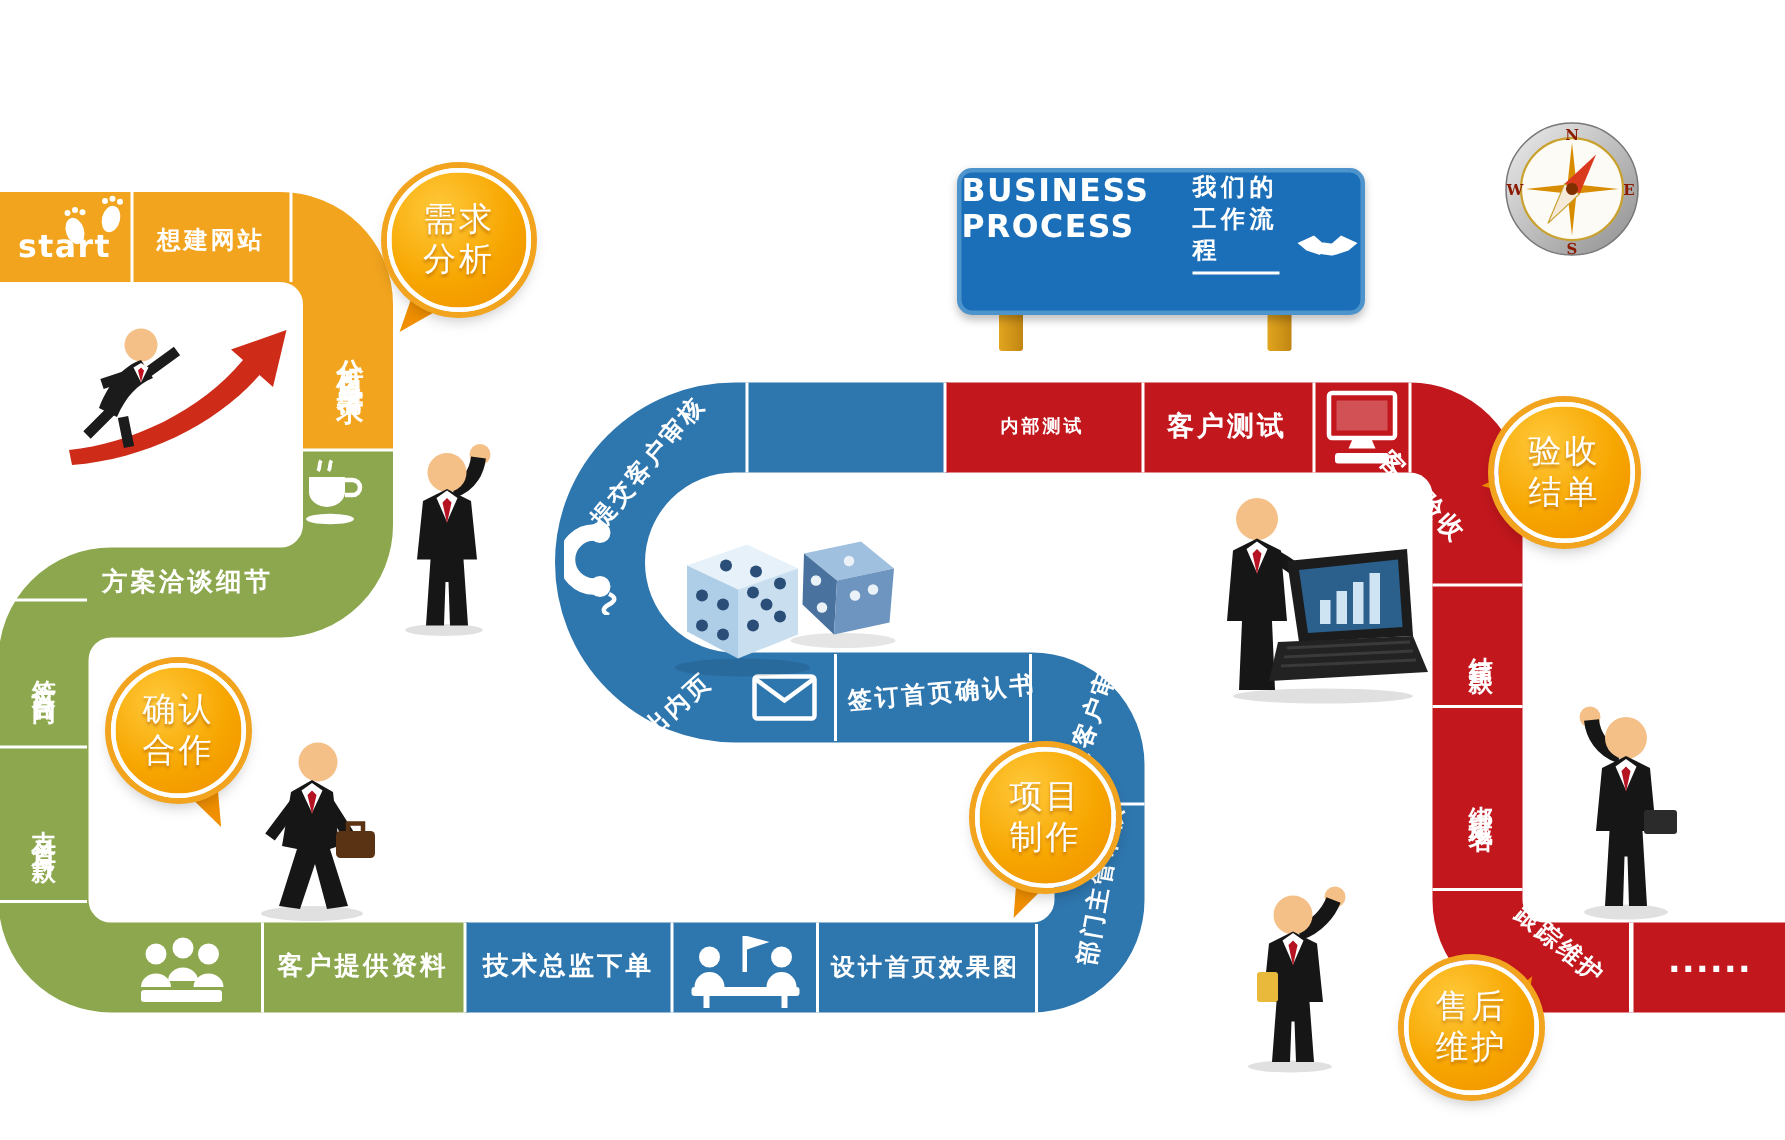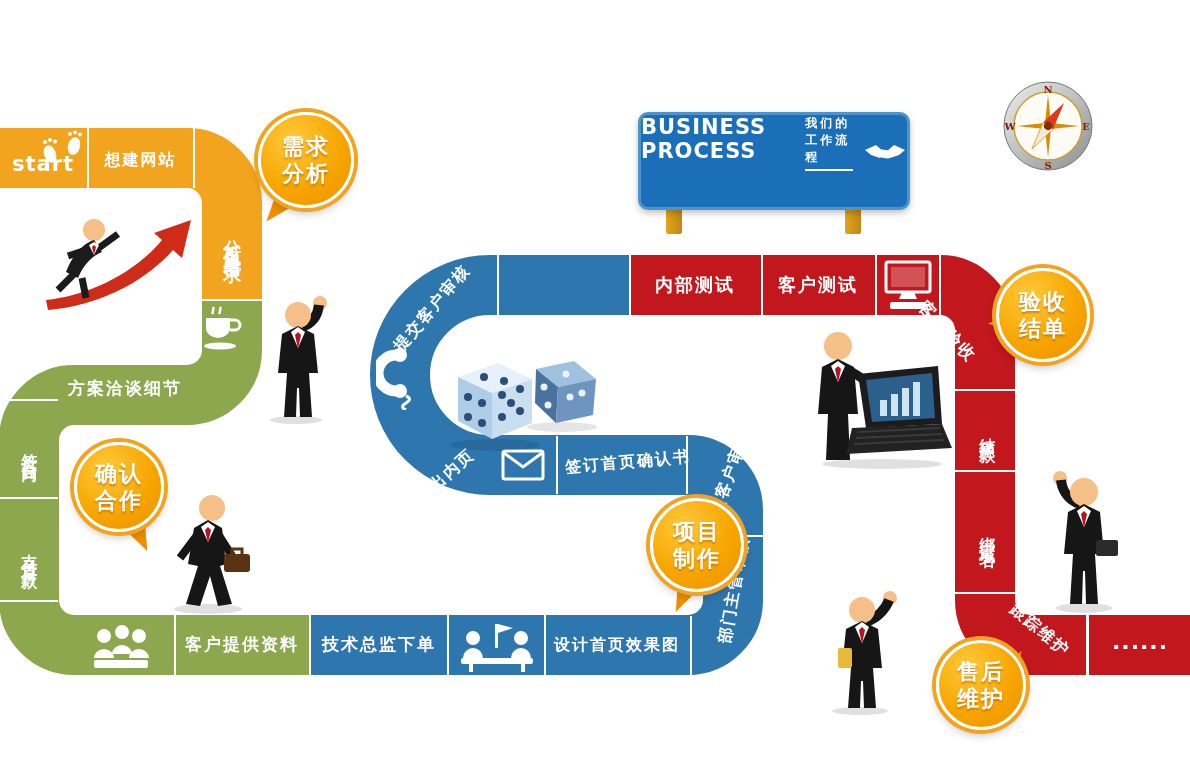--- a/index.html
+++ b/index.html
@@ -9,36 +9,36 @@
   .sep { position:absolute; background:#fff; z-index:2; }
   .lbl { position:absolute; z-index:3; color:#fff; font-weight:bold; display:flex;
          align-items:center; justify-content:center; text-align:center;
          letter-spacing:2px; line-height:1.15; }
   .vert { writing-mode:vertical-rl; letter-spacing:5px; }
   .rot  { height:24px; }
   .icon { position:absolute; z-index:3; }
   .figure { position:absolute; z-index:4; }
   .bubble { position:absolute; z-index:6; border-radius:50%;
     display:flex; align-items:center; justify-content:center; text-align:center;
-    color:#fff; font-weight:bold; font-size:22px; line-height:1.25; letter-spacing:2px;
+    color:#fff; font-weight:normal; font-size:22px; line-height:1.25; letter-spacing:2px;
     white-space:pre-line;
     background:radial-gradient(circle at 35% 28%, #FFC93B 0%, #F7A600 55%, #EE8F00 100%);
     border:3px solid #fff;
     box-shadow:0 0 0 4px #F2A41E, 0 5px 10px rgba(0,0,0,.25);
     text-shadow:0 2px 2px rgba(160,80,0,.5); }
   .tail { position:absolute; z-index:5; width:0; height:0;
     border-left:9px solid transparent; border-right:15px solid transparent;
     border-top:32px solid #F08F00; }
   .sign-board { position:absolute; left:638px; top:112px; width:272px; height:98px; z-index:5;
     background:#1B6FB8; border:3px solid #4E94CC; border-radius:10px;
     box-shadow:0 3px 6px rgba(0,0,0,.25);
     display:flex; flex-direction:row; align-items:flex-start; justify-content:center; gap:5px; }
   .sign-title { color:#fff; font-weight:bold; font-size:21px; letter-spacing:1px; }
   .sign-sub-row { display:flex; align-items:flex-end; gap:10px; }
-  .sign-subtitle { color:#fff; font-weight:bold; font-size:12px; letter-spacing:3px;
+  .sign-subtitle { color:#fff; font-weight:bold; font-size:16px; letter-spacing:3px;
     border-bottom:2px solid #fff; padding-bottom:3px; }
   .post { position:absolute; top:192px; width:16px; height:42px; z-index:4;
     background:linear-gradient(90deg,#E2A51F,#C08612); border-radius:2px; }
   .compass { position:absolute; left:1002px; top:80px; z-index:5; }
   .compass-letter { font-size:10px; font-weight:bold; fill:#8B1A00;
     font-family:"DejaVu Serif",serif; }
 </style>
 </head>
 <body>
 
@@ -82,21 +82,21 @@
   <div class="lbl vert" style="left:17px;top:404px;width:24px;height:92px;font-size:16px">签订合同</div>
   <div class="lbl vert" style="left:17px;top:498px;width:24px;height:110px;font-size:16px">支付首付款</div>
   <div class="lbl" style="left:176px;top:615px;width:132px;height:60px;font-size:17px">客户提供资料</div>
   <div class="lbl" style="left:546px;top:615px;width:142px;height:60px;font-size:16px">设计首页效果图</div>
   <div class="lbl" style="left:312px;top:615px;width:134px;height:60px;font-size:17px">技术总监下单</div>
   <div class="lbl rot" style="left:674px;top:578px;width:120px;font-size:16px;transform:rotate(-80deg)">部门主管审核</div>
   <div class="lbl rot" style="left:667px;top:469px;width:120px;font-size:16px;transform:rotate(-70deg)">提交客户审核</div>
   <div class="lbl rot" style="left:558px;top:450px;width:140px;font-size:16px;transform:rotate(-5deg)">签订首页确认书</div>
   <div class="lbl rot" style="left:367px;top:476px;width:130px;font-size:16px;transform:rotate(-42deg)">设计师出内页</div>
   <div class="lbl rot" style="left:367px;top:296px;width:130px;font-size:16px;transform:rotate(-50deg)">提交客户审核</div>
-  <div class="lbl" style="left:630px;top:255px;width:130px;height:60px;font-size:18px">内部测试</div>
+  <div class="lbl" style="left:630px;top:255px;width:130px;height:60px;font-size:12px">内部测试</div>
   <div class="lbl" style="left:762px;top:255px;width:112px;height:60px;font-size:18px">客户测试</div>
   <div class="lbl rot" style="left:897px;top:320px;width:100px;font-size:17px;transform:rotate(47deg)">客户验收</div>
   <div class="lbl vert" style="left:976px;top:396px;width:22px;height:72px;font-size:16px">结尾款</div>
   <div class="lbl vert" style="left:976px;top:486px;width:22px;height:96px;font-size:16px">绑定域名</div>
   <div class="lbl rot" style="left:985px;top:618px;width:110px;font-size:16px;transform:rotate(40deg)">跟踪维护</div>
   <div class="lbl" style="left:1092px;top:612px;width:96px;height:60px;font-size:22px;letter-spacing:1px">......</div>
 
   <div class="icon" style="left:38px;top:128px">
     <svg width="52" height="40" viewBox="0 0 52 40">
         <g fill="#fff">

